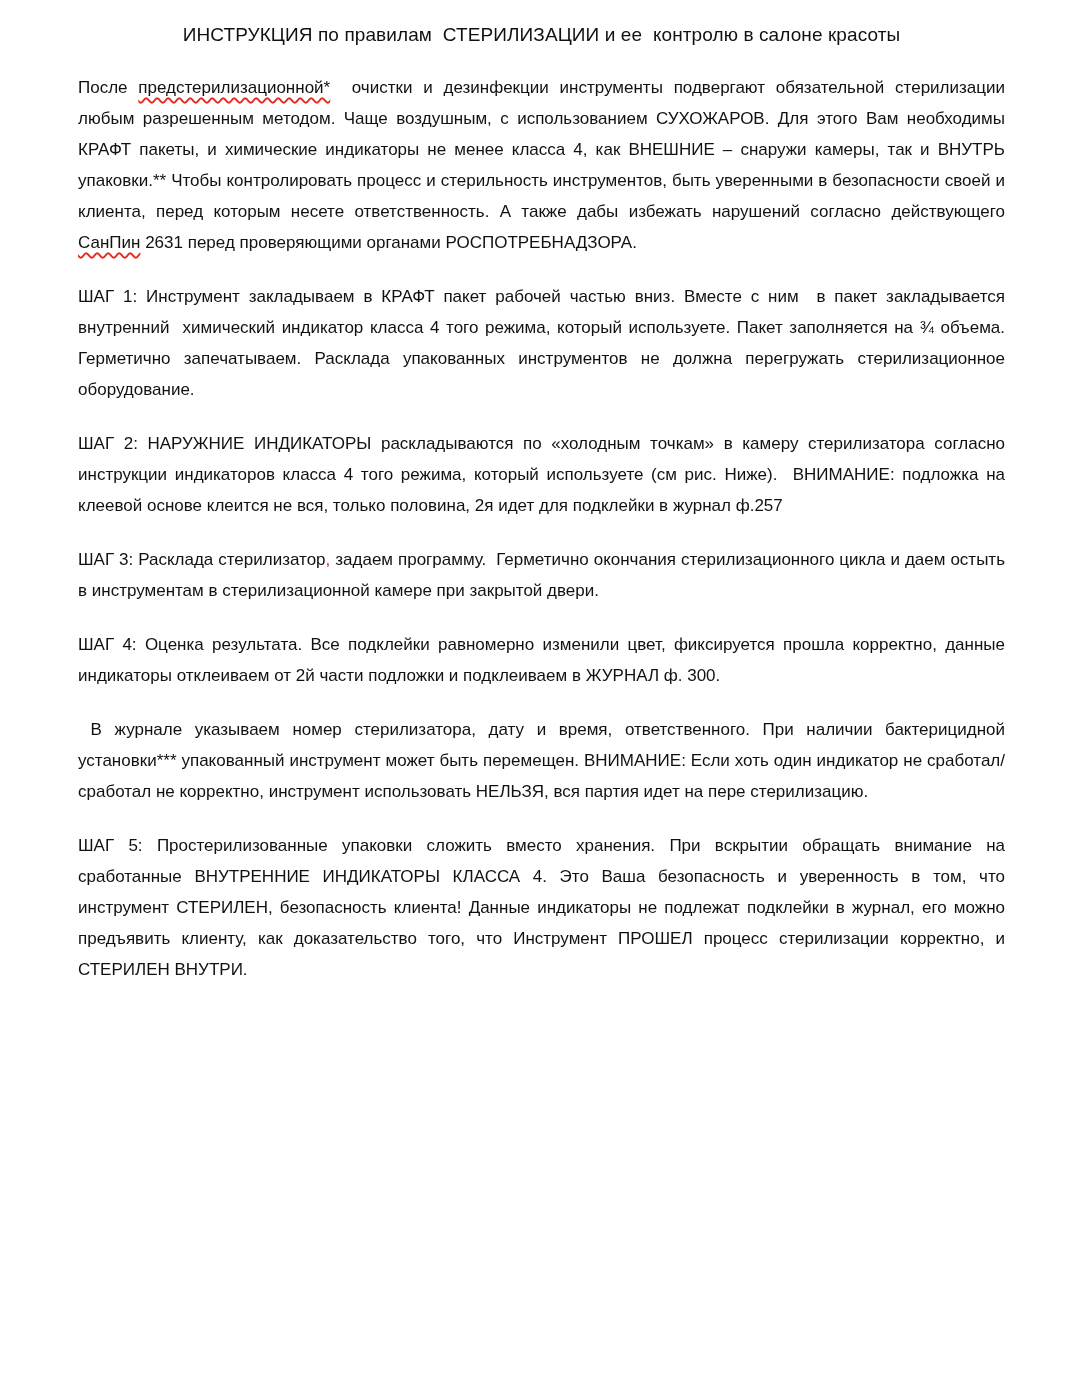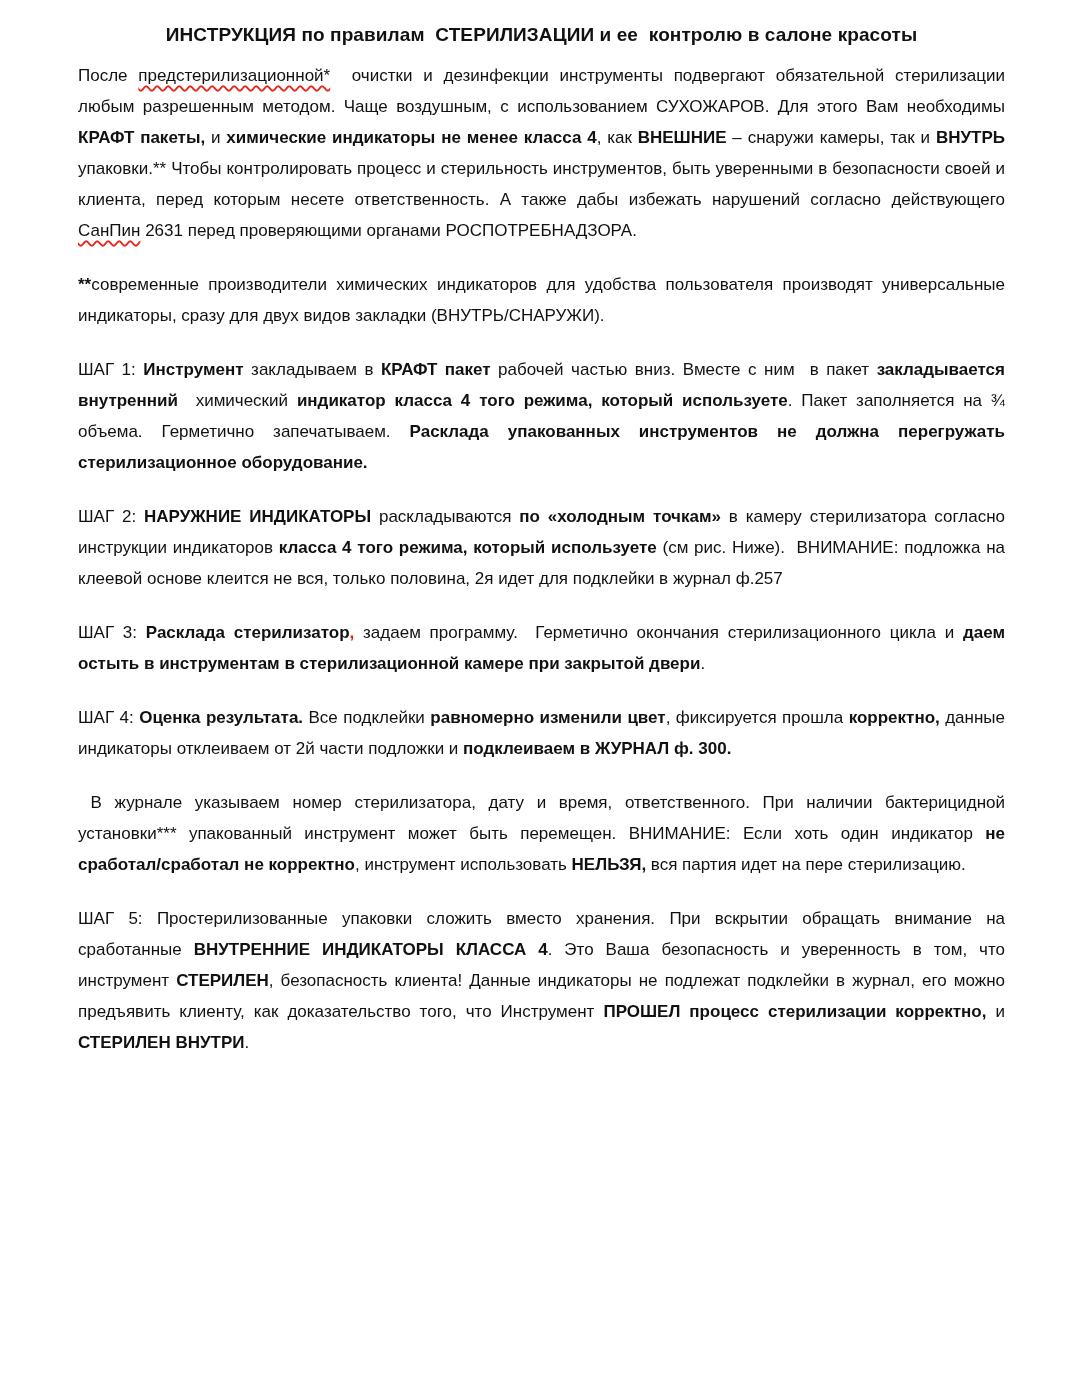--- a/index.html
+++ b/index.html
@@ -13,52 +13,51 @@
     overflow: hidden;
     font-family: "Liberation Sans", "DejaVu Sans", sans-serif;
     color: #111111;
   }
   .page {
     padding: 24px 76px 0 78px;
     box-sizing: border-box;
   }
   .doc-title {
     font-size: 19px;
-    font-weight: bold;
+    font-weight: normal;
     text-align: center;
-    margin: 0 0 14px 0;
+    margin: 0 0 26px 0;
     white-space: pre-wrap;
     letter-spacing: 0.1px;
   }
   .para {
     font-size: 17px;
     line-height: 31px;
     text-align: justify;
     margin: 0 0 23px 0;
     white-space: pre-wrap;
   }
-  .b { font-weight: bold; }
+  .b { font-weight: normal; }
   .red { color: #de2417; }
   .wavy {
     text-decoration: underline;
     text-decoration-style: wavy;
     text-decoration-color: #e8271b;
     text-decoration-thickness: 1.8px;
     text-underline-offset: 4px;
     text-decoration-skip-ink: none;
   }
 </style>
 </head>
 <body>
 
 <div class="page">
   <h1 class="doc-title">ИНСТРУКЦИЯ по правилам  СТЕРИЛИЗАЦИИ и ее  контролю в салоне красоты</h1>
   <div>
       <p class="para"><span>После </span><span class="wavy">предстерилизационной*</span><span>  очистки и дезинфекции инструменты подвергают обязательной стерилизации любым разрешенным методом. Чаще воздушным, с использованием СУХОЖАРОВ. Для этого Вам необходимы </span><span class="b">КРАФТ пакеты,</span><span> и </span><span class="b">химические индикаторы не менее класса 4</span><span>, как </span><span class="b">ВНЕШНИЕ</span><span> – снаружи камеры, так и </span><span class="b">ВНУТРЬ</span><span> упаковки.** Чтобы контролировать процесс и стерильность инструментов, быть уверенными в безопасности своей и клиента, перед которым несете ответственность. А также дабы избежать нарушений согласно действующего </span><span class="wavy">СанПин</span><span> 2631 перед проверяющими органами РОСПОТРЕБНАДЗОРА.</span></p>
-      <p class="para"><span class="b">**</span><span>современные производители химических индикаторов для удобства пользователя производят универсальные индикаторы, сразу для двух видов закладки (ВНУТРЬ/СНАРУЖИ).</span></p>
       <p class="para"><span>ШАГ 1: </span><span class="b">Инструмент </span><span>закладываем в </span><span class="b">КРАФТ пакет </span><span>рабочей частью вниз. Вместе с ним  в пакет </span><span class="b">закладывается внутренний</span><span>  химический </span><span class="b">индикатор класса 4 того режима, который используете</span><span>. Пакет заполняется на ¾ объема. Герметично запечатываем. </span><span class="b">Расклада упакованных инструментов не должна перегружать стерилизационное оборудование.</span></p>
       <p class="para"><span>ШАГ 2: </span><span class="b">НАРУЖНИЕ ИНДИКАТОРЫ</span><span> раскладываются </span><span class="b">по «холодным точкам»</span><span> в камеру стерилизатора согласно инструкции индикаторов </span><span class="b">класса 4 того режима, который используете</span><span> (см рис. Ниже).  ВНИМАНИЕ: подложка на клеевой основе клеится не вся, только половина, 2я идет для подклейки в журнал ф.257</span></p>
       <p class="para"><span>ШАГ 3: </span><span class="b">Расклада стерилизатор</span><span class="b red">,</span><span> задаем программу.  Герметично окончания стерилизационного цикла и </span><span class="b">даем остыть в инструментам в стерилизационной камере при закрытой двери</span><span>.</span></p>
       <p class="para"><span>ШАГ 4: </span><span class="b">Оценка результата.</span><span> Все подклейки </span><span class="b">равномерно изменили цвет</span><span>, фиксируется прошла </span><span class="b">корректно,</span><span> данные индикаторы отклеиваем от 2й части подложки и </span><span class="b">подклеиваем в ЖУРНАЛ ф. 300.</span></p>
       <p class="para"><span>&nbsp;В журнале указываем номер стерилизатора, дату и время, ответственного. При наличии бактерицидной установки*** упакованный инструмент может быть перемещен. ВНИМАНИЕ: Если хоть один индикатор </span><span class="b">не сработал/сработал не корректно</span><span>, инструмент использовать </span><span class="b">НЕЛЬЗЯ,</span><span> вся партия идет на пере стерилизацию.</span></p>
       <p class="para"><span>ШАГ 5: Простерилизованные упаковки сложить вместо хранения. При вскрытии обращать внимание на сработанные </span><span class="b">ВНУТРЕННИЕ ИНДИКАТОРЫ КЛАССА 4</span><span>. Это Ваша безопасность и уверенность в том, что инструмент </span><span class="b">СТЕРИЛЕН</span><span>, безопасность клиента! Данные индикаторы не подлежат подклейки в журнал, его можно предъявить клиенту, как доказательство того, что Инструмент </span><span class="b">ПРОШЕЛ процесс стерилизации корректно,</span><span> и </span><span class="b">СТЕРИЛЕН ВНУТРИ</span><span>.</span></p>
     </div>
 </div>
 
 </body></html>

